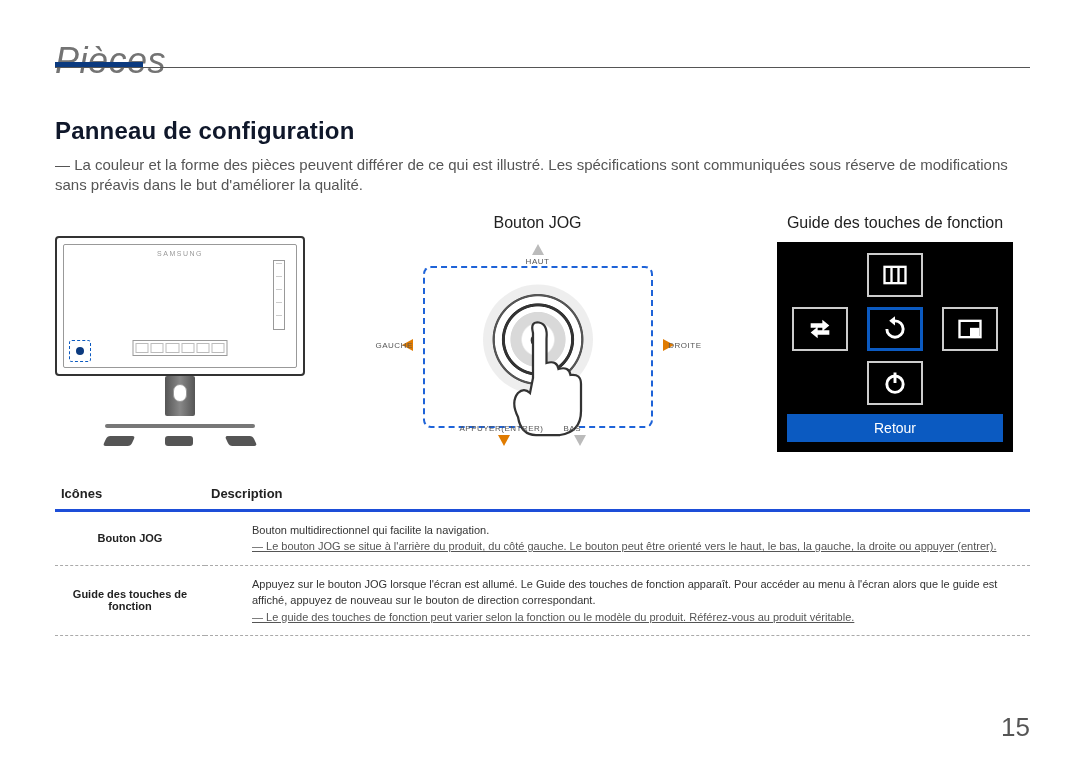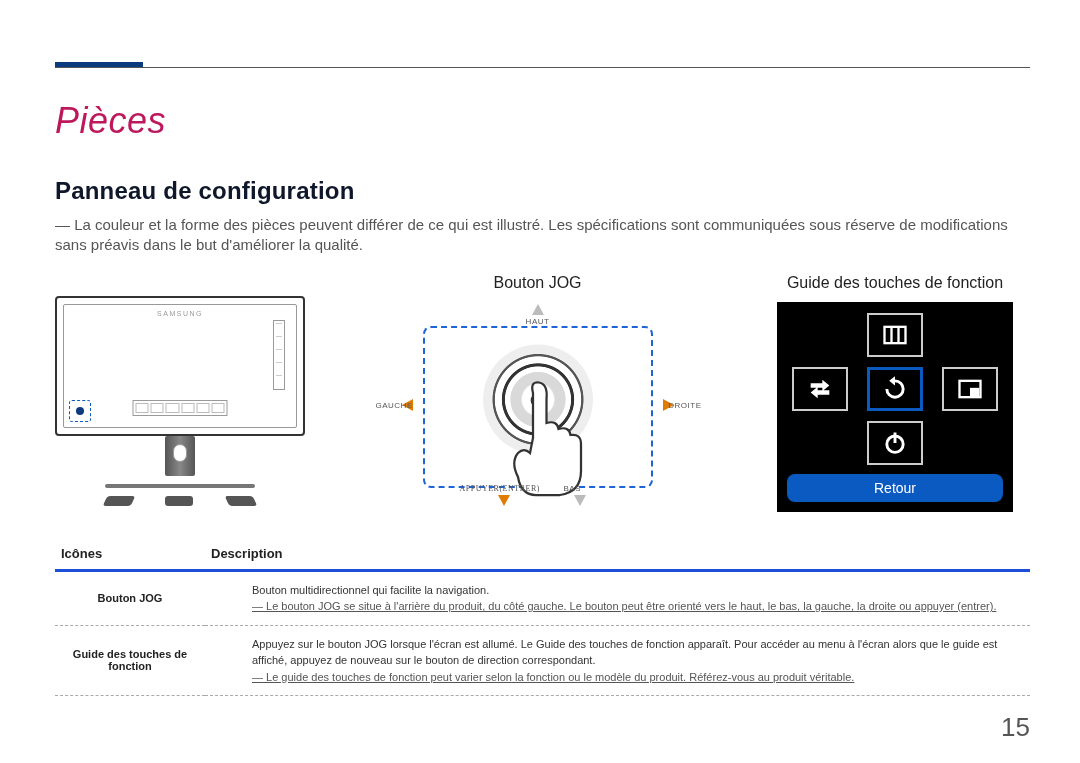--- a/index.html
+++ b/index.html
@@ -1,20 +1,20 @@
 <!DOCTYPE html>
 <html><head>
 <meta charset="utf-8">
 <style>
   * { box-sizing: border-box; margin: 0; padding: 0; }
   html, body { width: 1080px; height: 763px; font-family: Arial, Helvetica, sans-serif; color: #222; background: #fff; }
   .page { width: 1080px; height: 763px; position: relative; padding: 40px 50px 30px 55px; }
   .top-rule { position: absolute; top: 67px; left: 55px; right: 50px; border-top: 1px solid #555; }
   .top-accent { position: absolute; top: 62px; left: 55px; width: 88px; height: 5px; background: #0b3a7f; }
-  h1.section-title { font-size: 36px; font-weight: normal; color: #be185d; font-style: italic; margin-top: 60px; letter-spacing: 0.5px; }
+  h1.section-title { font-size: 36px; font-weight: normal; color: #737373; font-style: italic; letter-spacing: 0.5px; }
   h2.subsection { font-size: 24px; font-weight: bold; margin-top: 35px; letter-spacing: 0.2px; color: #0f172a; }
   .note { font-size: 15px; color: #555; margin-top: 10px; line-height: 1.35; }
   .illus-row { display: flex; margin-top: 18px; align-items: flex-start; gap: 10px; }
   .col-monitor { width: 260px; }
   .col-jog { flex: 1; }
   .col-guide { width: 270px; }
   .col-jog-label, .col-guide-label { text-align: center; font-size: 16px; color: #222; margin-bottom: 8px; }
   .col-guide-label { margin-bottom: 10px; }
 
   
@@ -48,31 +48,31 @@
   .jog-hand svg { width: 100px; height: 120px; }
   .arrow { position: absolute; width: 0; height: 0; }
   .arr-up { top: 4px; left: 50%; transform: translateX(-50%); border-left: 6px solid transparent; border-right: 6px solid transparent; border-bottom: 11px solid #bbb; }
   .arr-down-dir { position: absolute; left: 196px; bottom: 4px; width: 0; height: 0; border-left: 6px solid transparent; border-right: 6px solid transparent; border-top: 11px solid #bbb; }
   .arr-down-press { position: absolute; left: 120px; bottom: 4px; width: 0; height: 0; border-left: 6px solid transparent; border-right: 6px solid transparent; border-top: 11px solid #e07b00; }
   .arr-left { top: 50%; left: 24px; transform: translateY(-50%); border-top: 6px solid transparent; border-bottom: 6px solid transparent; border-right: 11px solid #e07b00; }
   .arr-right { top: 50%; right: 24px; transform: translateY(-50%); border-top: 6px solid transparent; border-bottom: 6px solid transparent; border-left: 11px solid #e07b00; }
   .jog-label { position: absolute; font-size: 8px; color: #555; letter-spacing: 0.5px; }
   .lbl-up { top: 17px; left: 50%; transform: translateX(-50%); }
   .lbl-down { bottom: 17px; left: 186px; }
-  .lbl-press { bottom: 17px; left: 82px; font-family: Liberation Serif, serif; }
+  .lbl-press { bottom: 17px; left: 82px; }
   .lbl-left { top: 50%; left: -2px; transform: translateY(-50%); }
   .lbl-right { top: 50%; right: -4px; transform: translateY(-50%); }
 
   
   .fk-panel { width: 236px; height: 210px; background: #000; padding: 10px; margin: 0 auto; position: relative; }
   .fk-grid { display: grid; grid-template-columns: repeat(3, 1fr); grid-template-rows: repeat(3, 1fr); gap: 8px; width: 216px; height: 154px; }
   .fk-cell { display: flex; align-items: center; justify-content: center; }
   .fk-btn { width: 56px; height: 44px; border: 2px solid #ccc; display: flex; align-items: center; justify-content: center; color: #fff; }
   .fk-btn.hl { border-color: #0b5ac1; border-width: 3px; }
-  .fk-return { margin-top: 8px; height: 28px; background: #0b5ac1; color: #fff; font-size: 14px; display: flex; align-items: center; justify-content: center; border-radius: 8px; }
+  .fk-return { margin-top: 8px; height: 28px; background: #0b5ac1; color: #fff; font-size: 14px; display: flex; align-items: center; justify-content: center; }
   .fk-btn svg { width: 28px; height: 28px; fill: #fff; }
 
   
   .tbl { width: 100%; margin-top: 22px; border-collapse: collapse; font-size: 12px; }
   .tbl th { text-align: left; font-size: 13px; font-weight: bold; padding: 8px 6px; border-bottom: 3px solid #1d4ed8; }
   .tbl td { padding: 10px 6px; vertical-align: top; border-bottom: 1px dashed #aaa; }
   .tbl td.ic { width: 150px; text-align: center; font-weight: bold; font-size: 11px; vertical-align: middle; }
   .tbl td p { line-height: 1.5; color: #333; font-size: 11px; margin-left: 41px; }
   .tbl td p.note-row { color: #555; text-decoration: underline; }
 

